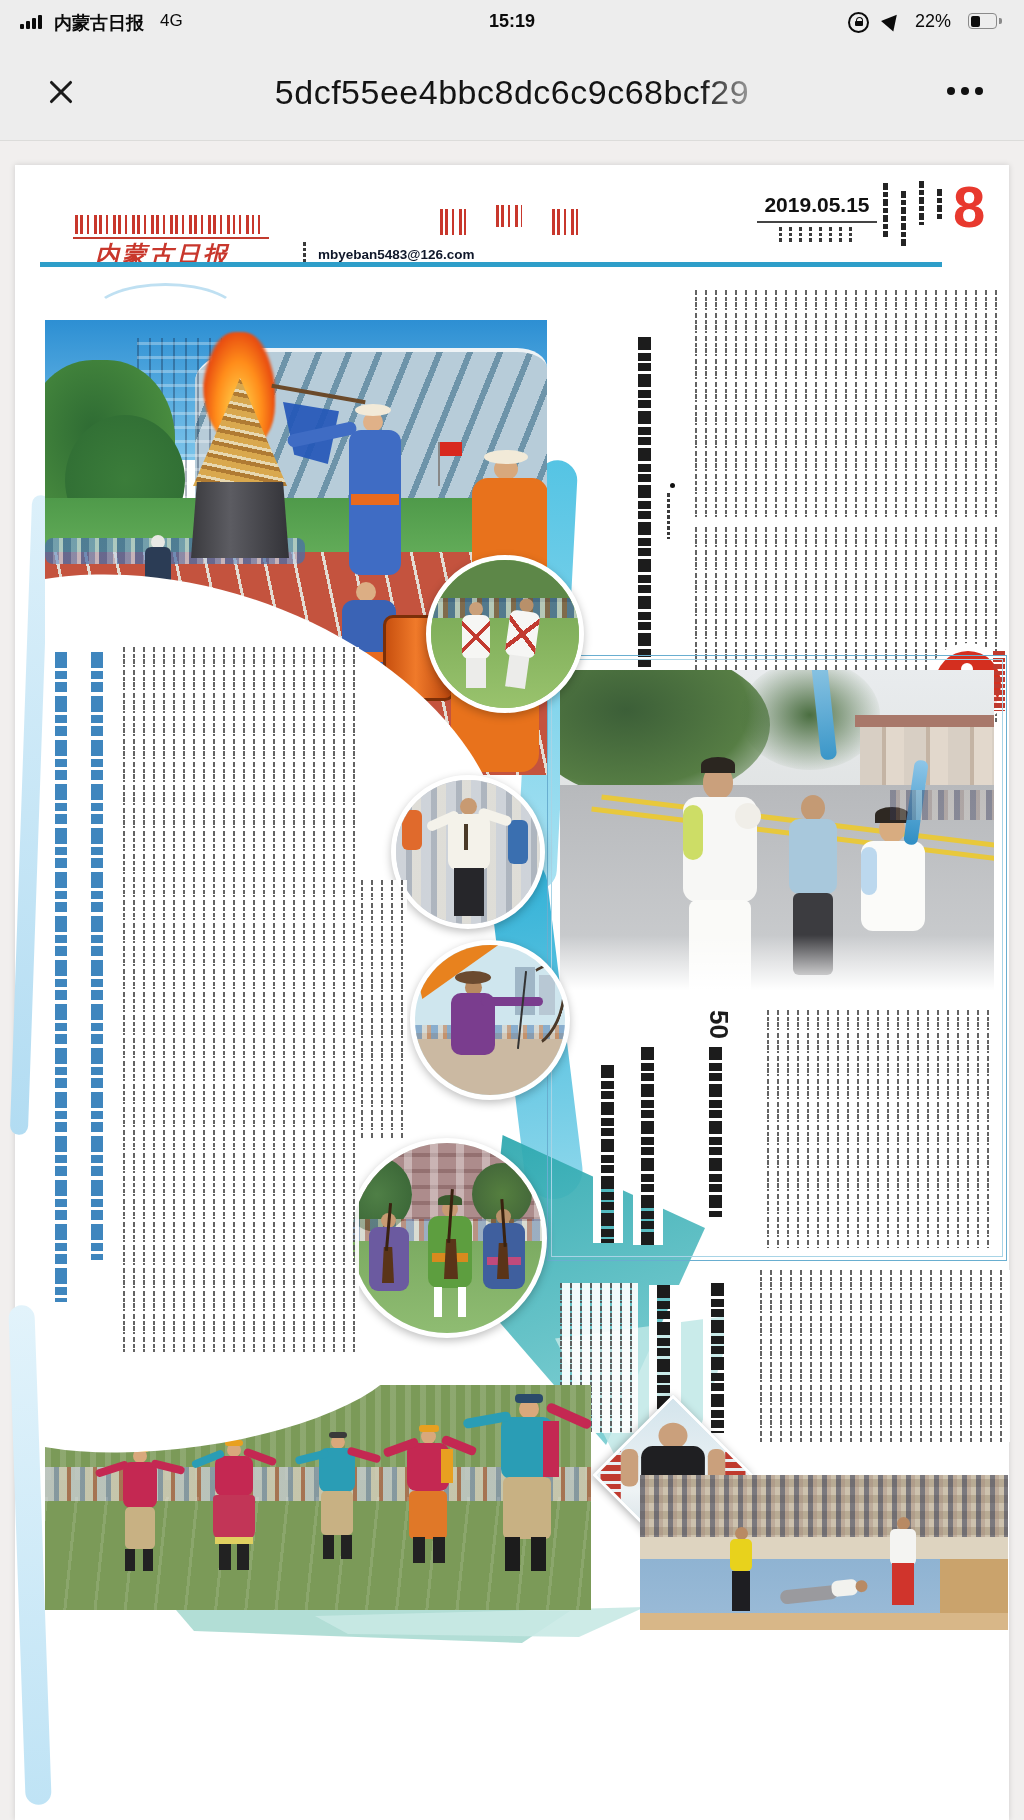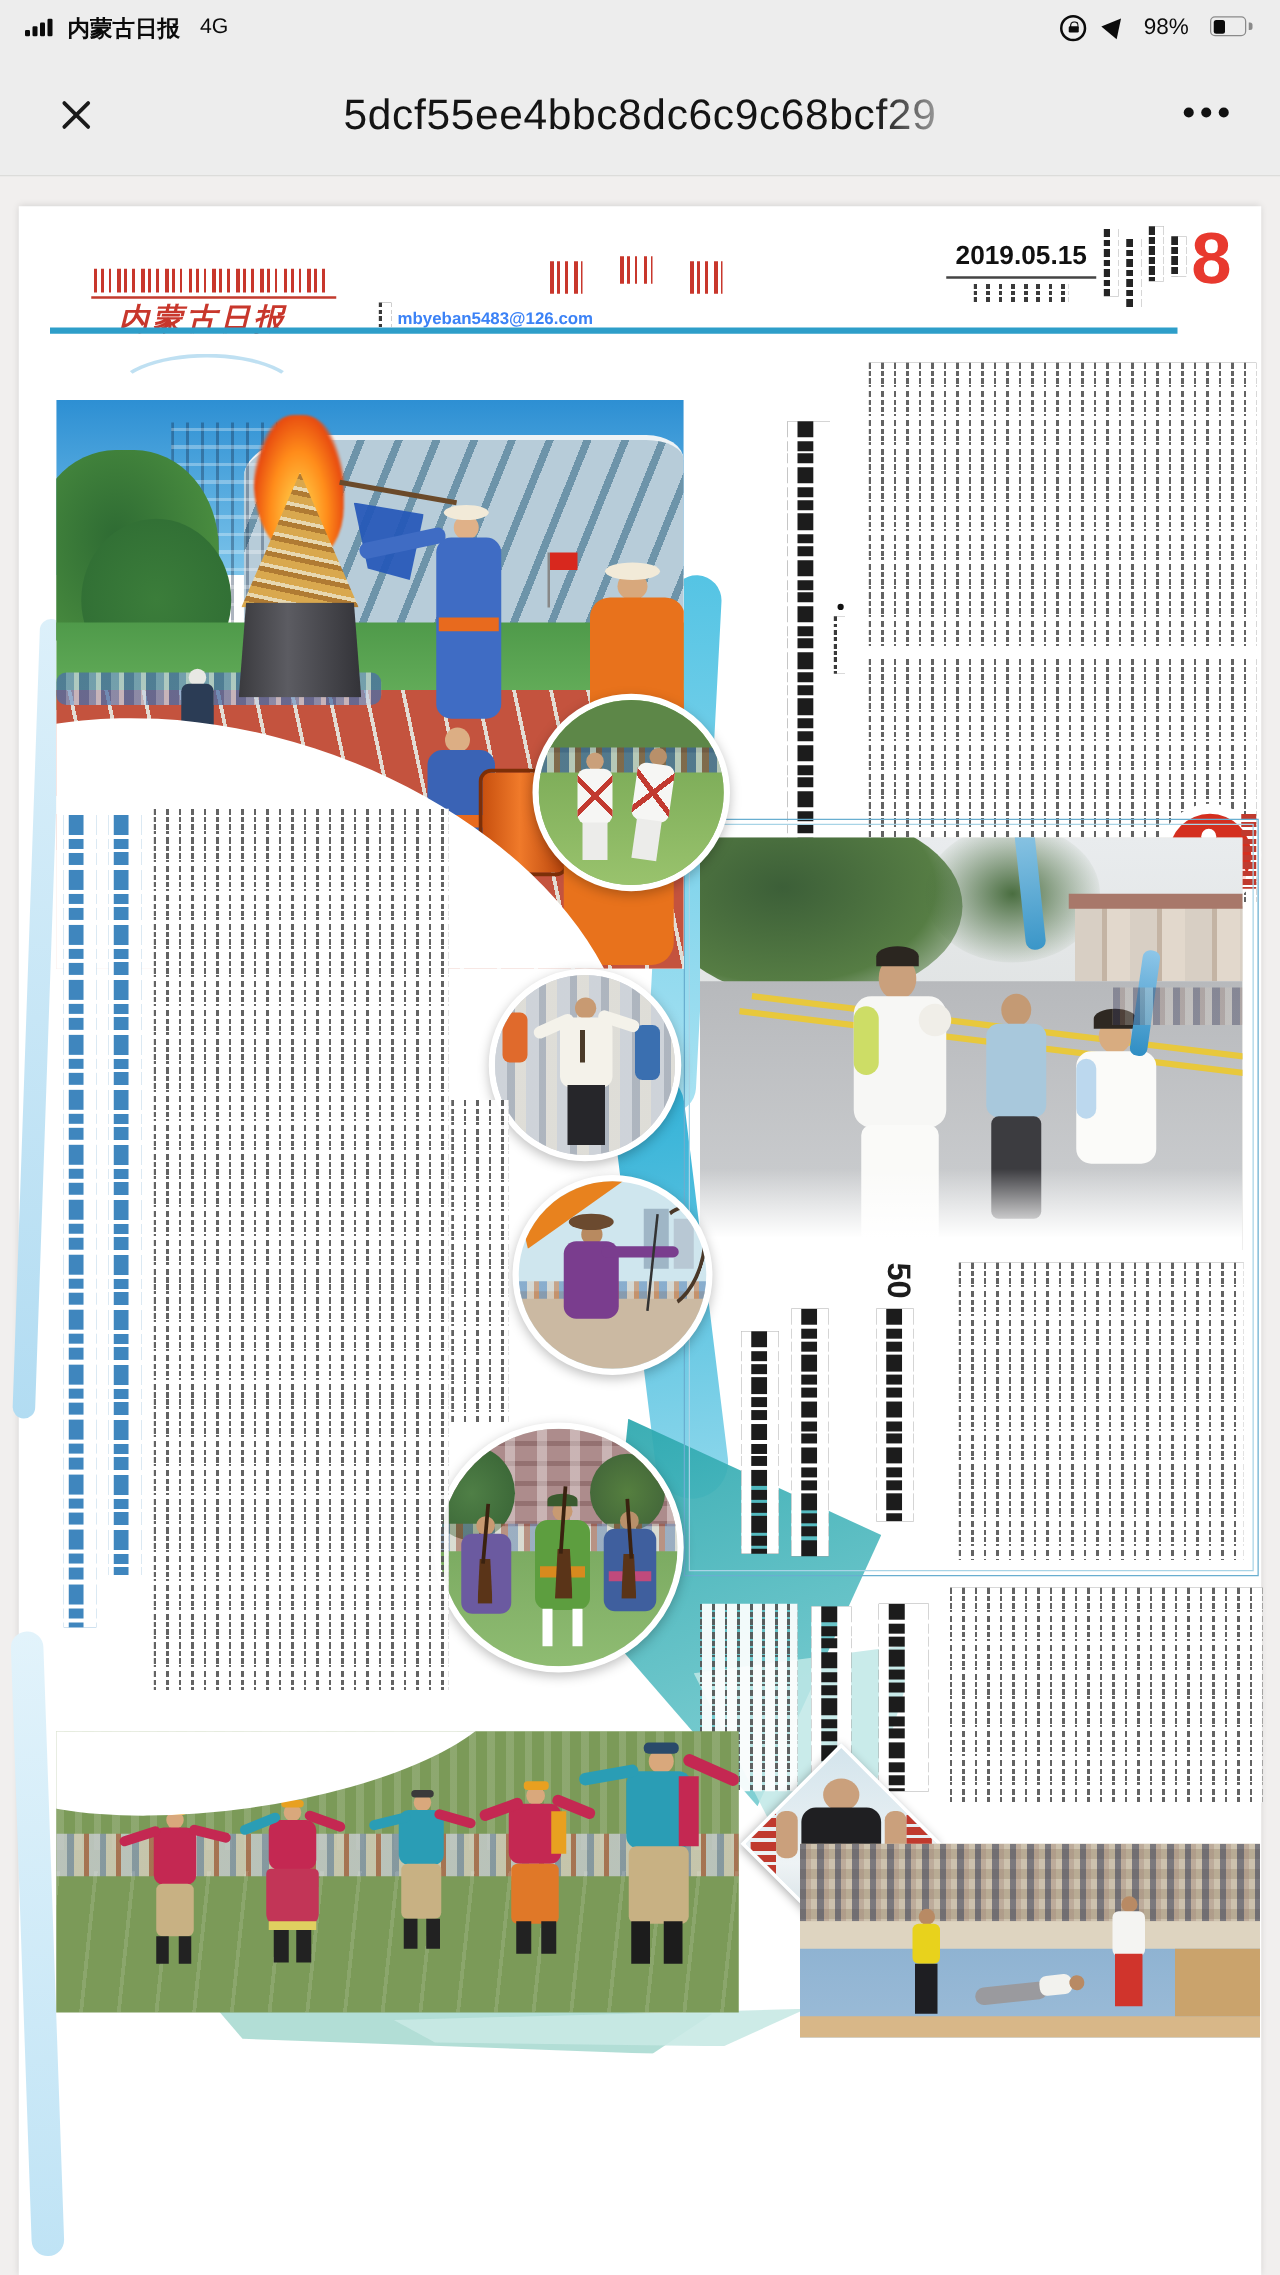--- a/index.html
+++ b/index.html
@@ -45,26 +45,27 @@
 
 <div class="a statusbar">
   <div class="a" style="left:20px;top:14px;width:26px;height:15px;">
     <span class="sigbar" style="left:0;height:5px;"></span>
       <span class="sigbar" style="left:6px;height:8px;"></span>
     <span class="sigbar" style="left:12px;height:11px;"></span>
       <span class="sigbar" style="left:18px;height:14px;"></span>
   </div>
   <span class="a" style="left:54px;top:11px;font-size:18px;font-weight:600;">内蒙古日报</span>
   <span class="a" style="left:160px;top:11px;font-size:17px;">4G</span>
+  <span class="a" style="left:0;top:11px;width:1024px;text-align:center;font-size:18px;font-weight:700;">15:19</span>
   <div class="a" style="left:848px;top:12px;width:17px;height:17px;border:2px solid #0b0b0b;border-radius:50%;">
     <div class="a" style="left:4.5px;top:7px;width:8px;height:5px;background:#0b0b0b;border-radius:1px;"></div>
     <div class="a" style="left:6px;top:3px;width:5px;height:5px;border:1.5px solid #0b0b0b;border-bottom:none;border-radius:4px 4px 0 0;"></div>
   </div>
   <div class="a" style="left:884px;top:13px;width:0;height:0;border-left:8px solid transparent;border-right:8px solid transparent;border-bottom:15px solid #0b0b0b;transform:rotate(40deg);"></div>
-  <span class="a" style="left:915px;top:11px;font-size:18px;">98%</span>
+  <span class="a" style="left:915px;top:11px;font-size:18px;">22%</span>
   <div class="a" style="left:968px;top:13px;width:27px;height:14px;border:1.5px solid #8a8a8a;border-radius:4px;">
     <div class="a" style="left:1.5px;top:1.5px;width:9px;height:11px;background:#0b0b0b;border-radius:2px;"></div>
     <div class="a" style="left:30px;top:4px;width:2.5px;height:6px;background:#8a8a8a;border-radius:0 2px 2px 0;"></div>
   </div>
 </div>
 
 <div class="a navbar">
   <div class="a" style="left:40px;top:27px;width:42px;height:42px;cursor:pointer;" aria-label="✕">
     <div class="xbar" style="transform:translate(-50%,-50%) rotate(45deg);"></div>
     <div class="xbar" style="transform:translate(-50%,-50%) rotate(-45deg);"></div>
@@ -76,21 +77,21 @@
   </div>
 </div>
 <div class="a navdivider"></div>
 
 <div class="a paper">
 
   <div class="a mgredrow" style="left:60px;top:50px;width:185px;height:19px;"></div>
   <div class="a" style="left:58px;top:72px;width:196px;height:2px;background:#c23b2e;"></div>
   <div class="a" style="left:80px;top:74px;width:190px;font-family:'Liberation Serif',serif;font-style:italic;font-weight:bold;font-size:24px;color:#c8372c;letter-spacing:3px;">内蒙古日报</div>
   <div class="a mgdsm" style="left:288px;top:77px;width:10px;height:22px;"></div>
-  <div class="a" style="left:303px;top:82px;font-size:13.5px;font-weight:600;color:#3b82f6;">mbyeban5483@126.com</div>
+  <div class="a" style="left:303px;top:82px;font-size:13.5px;font-weight:600;color:#0f172a;">mbyeban5483@126.com</div>
   <div class="a mgredrow" style="left:425px;top:44px;width:26px;height:26px;"></div>
   <div class="a mgredrow" style="left:481px;top:40px;width:26px;height:22px;"></div>
   <div class="a mgredrow" style="left:537px;top:44px;width:26px;height:26px;"></div>
   <div class="a" style="left:742px;top:28px;width:120px;text-align:center;font-size:21px;font-weight:700;color:#111;">2019.05.15</div>
   <div class="a" style="left:742px;top:56px;width:120px;height:1.5px;background:#444;"></div>
   <div class="a mgdsm" style="left:764px;top:62px;width:76px;height:15px;"></div>
   <div class="a mghsm" style="left:868px;top:18px;width:12px;height:54px;"></div>
   <div class="a mghsm" style="left:886px;top:26px;width:12px;height:56px;"></div>
   <div class="a mghsm" style="left:904px;top:16px;width:12px;height:44px;"></div>
   <div class="a mghsm" style="left:922px;top:24px;width:12px;height:32px;"></div>

